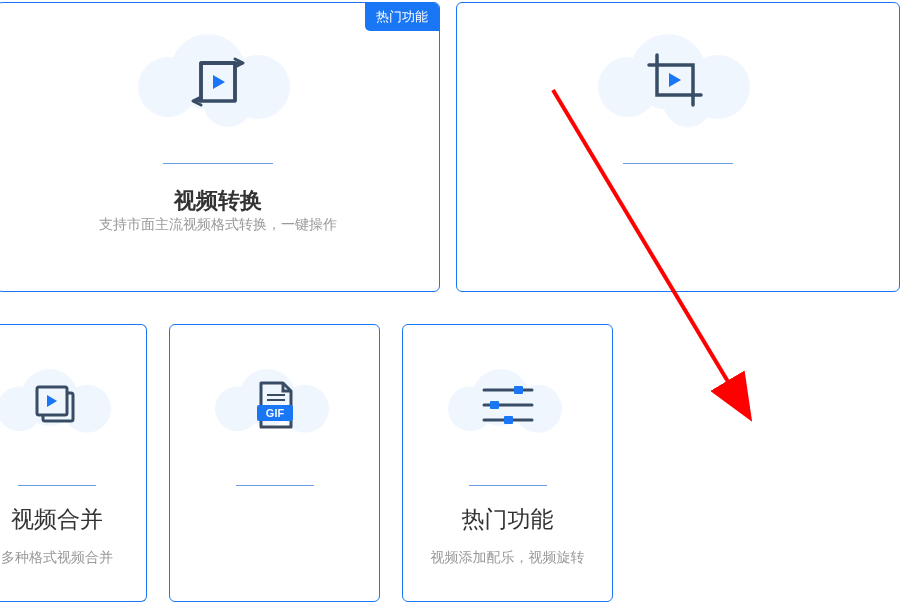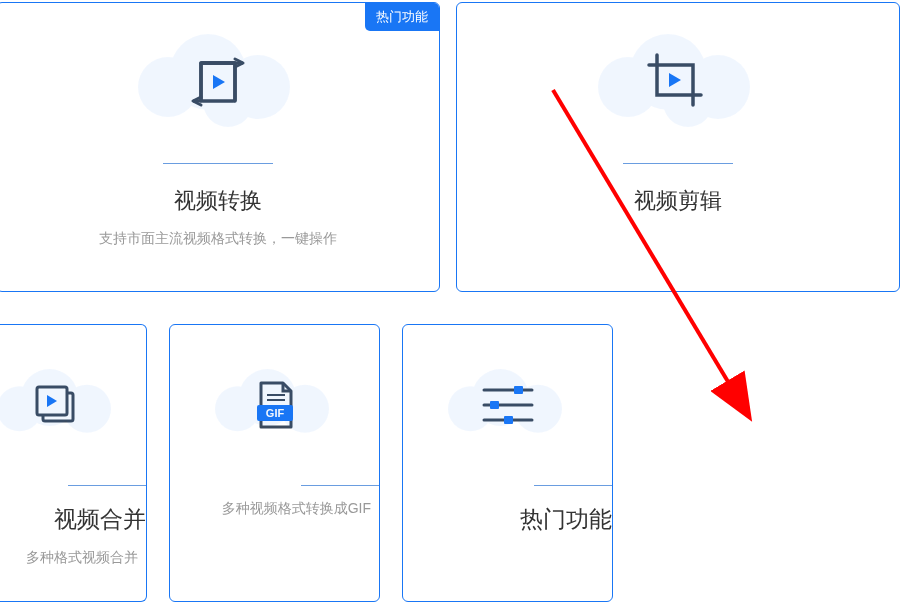--- a/index.html
+++ b/index.html
@@ -64,40 +64,40 @@
     .divider-line {
       width: 110px;
       height: 1px;
       background: #6a9de0;
       margin-top: 2px;
     }
     .card-title {
       font-size: 22px;
       color: #333;
       margin-top: 22px;
-      font-weight: 400;
+      font-weight: 700;
     }
     .card-desc {
       font-size: 14px;
       color: #999;
-      margin-top: 14px;
+      margin-top: 0;
     }
     .grid-bottom {
       display: flex;
       gap: 22px;
       margin-top: 32px;
     }
     .card-small {
       width: 211px;
       height: 278px;
       border: 1px solid #1976f5;
       border-radius: 6px;
       display: flex;
       flex-direction: column;
-      align-items: flex-end;
+      align-items: center;
       background: #fff;
       position: relative;
     }
     .card-small.first {
       width: 179px;
       margin-left: -32px;
       border-radius: 0 6px 6px 0;
       border-left: none;
     }
     .icon-zone-sm {
@@ -171,21 +171,20 @@
         <circle cx="140" cy="60" r="32" fill="#1976f5"></circle>
         <circle cx="110" cy="75" r="25" fill="#1976f5"></circle>
       </svg>
       <svg width="66" height="62" viewBox="0 0 66 62">
         <path d="M12 4 L12 44 L56 44" stroke="#3c4a5c" stroke-width="3.5" fill="none" stroke-linecap="round"></path>
         <path d="M4 14 L48 14 L48 54" stroke="#3c4a5c" stroke-width="3.5" fill="none" stroke-linecap="round"></path>
         <path d="M24 22 L36 29 L24 36 Z" fill="#1976f5"></path>
       </svg>
     </div>
     <div class="divider-line"></div>
-    <div class="card-title">视频剪辑</div>
   </div>
 </div>
 
 <div class="grid-bottom">
 
   <div class="card-small first">
     <div class="icon-zone-sm">
       <svg class="cloud-bg" style="width:150px;height:90px;" viewBox="0 0 200 110">
         <circle cx="50" cy="60" r="30" fill="#1976f5"></circle>
         <circle cx="90" cy="45" r="38" fill="#1976f5"></circle>
@@ -212,21 +211,20 @@
       <svg width="56" height="56" viewBox="0 0 56 56">
         <path d="M14 6 L36 6 L44 14 L44 50 L14 50 Z" stroke="#3c4a5c" stroke-width="3" fill="#fff" stroke-linejoin="round"></path>
         <path d="M36 6 L36 14 L44 14" stroke="#3c4a5c" stroke-width="3" fill="none"></path>
         <rect x="10" y="28" width="36" height="16" fill="#1976f5" rx="2"></rect>
         <text x="28" y="40" font-size="11" font-weight="bold" fill="#fff" text-anchor="middle">GIF</text>
         <line x1="20" y1="18" x2="38" y2="18" stroke="#3c4a5c" stroke-width="2"></line>
         <line x1="20" y1="23" x2="38" y2="23" stroke="#3c4a5c" stroke-width="2"></line>
       </svg>
     </div>
     <div class="divider-line-sm"></div>
-    <div class="card-desc-sm">多种视频格式转换成GIF</div>
   </div>
 
 
   <div class="card-small">
     <div class="icon-zone-sm">
       <svg class="cloud-bg" style="width:150px;height:90px;" viewBox="0 0 200 110">
         <circle cx="50" cy="60" r="30" fill="#1976f5"></circle>
         <circle cx="90" cy="45" r="38" fill="#1976f5"></circle>
         <circle cx="140" cy="60" r="32" fill="#1976f5"></circle>
       </svg>
@@ -234,20 +232,21 @@
         <line x1="4" y1="8" x2="52" y2="8" stroke="#3c4a5c" stroke-width="3" stroke-linecap="round"></line>
         <line x1="4" y1="23" x2="52" y2="23" stroke="#3c4a5c" stroke-width="3" stroke-linecap="round"></line>
         <line x1="4" y1="38" x2="52" y2="38" stroke="#3c4a5c" stroke-width="3" stroke-linecap="round"></line>
         <rect x="34" y="4" width="9" height="8" fill="#1976f5" rx="1"></rect>
         <rect x="10" y="19" width="9" height="8" fill="#1976f5" rx="1"></rect>
         <rect x="24" y="34" width="9" height="8" fill="#1976f5" rx="1"></rect>
       </svg>
     </div>
     <div class="divider-line-sm"></div>
     <div class="card-title-sm">热门功能</div>
+    <div class="card-desc-sm">视频添加配乐，视频旋转</div>
   </div>
 </div>
 
 <svg class="arrow-overlay" width="914" height="606">
   <defs>
     <marker id="arrowhead" markerWidth="12" markerHeight="10" refX="10" refY="5" orient="auto">
       <polygon points="0 0, 12 5, 0 10" fill="#ff0000"></polygon>
     </marker>
   </defs>
   <line x1="553" y1="90" x2="748" y2="415" stroke="#ff0000" stroke-width="4" marker-end="url(#arrowhead)"></line>

